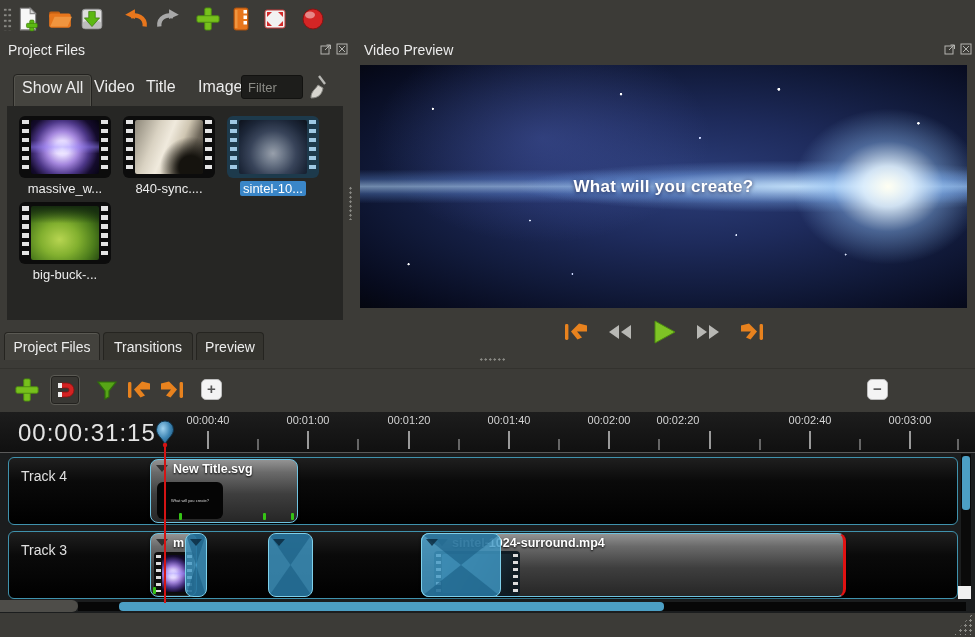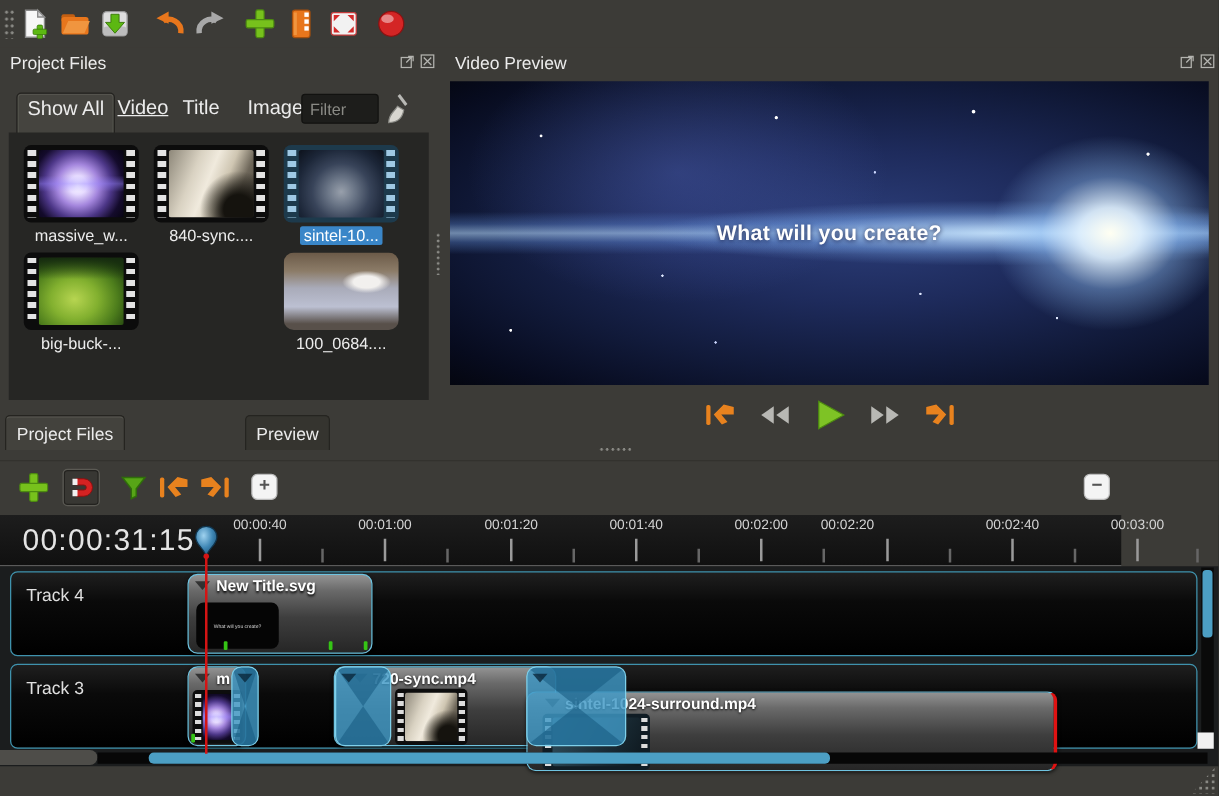--- a/index.html
+++ b/index.html
@@ -93,21 +93,21 @@
     background-image:radial-gradient(circle,#8a8a85 1px,transparent 1.3px); background-size:4.5px 5px; }
 
   
   .tl-toolbar { position:absolute; left:0; top:368px; width:975px; height:44px; background:#3c3b37; border-top:1px solid #33322e; }
   .tlb-btn { position:absolute; top:6px; width:30px; height:30px; display:flex; align-items:center; justify-content:center; }
   .tlb-btn.framed { border:1px solid #5b5a54; border-radius:4px; background:#383733; box-shadow:inset 0 0 0 1px #23221f; }
   .sq-btn { position:absolute; width:21px; height:21px; background:#f4f4f4; border:1px solid #bdbdbd; border-radius:5px;
     color:#555; font-size:15px; line-height:18px; text-align:center; font-weight:bold; }
 
   
-  .ruler { position:absolute; left:0; top:412px; width:897px; height:41px; background:linear-gradient(#1d1d1d,#101010); border-bottom:1px solid #5a5a5a; }
+  .ruler { position:absolute; left:0; top:412px; width:975px; height:41px; background:linear-gradient(#1d1d1d,#101010); border-bottom:1px solid #5a5a5a; }
   .cur-time { position:absolute; left:18px; top:7px; font-size:24px; color:#e4e4e4; letter-spacing:1px; }
   .tick-label { position:absolute; top:2px; width:70px; margin-left:-35px; text-align:center; font-size:11px; color:#d4d4d4; }
   .tick-major { position:absolute; top:19px; width:2px; height:18px; background:#9a9a9a; }
   .tick-minor { position:absolute; top:27px; width:2px; height:11px; background:#666; }
 
   
   .tracks-zone { position:absolute; left:0; top:453px; width:975px; height:160px; background:#1b1d1e; }
   .track-row { position:absolute; left:8px; width:950px; height:68px; border:1px solid #3f92ad; border-radius:6px;
     background:linear-gradient(#1f1f1f 0%, #0a0a0a 35%, #000 100%); }
   .track-name { position:absolute; left:12px; top:10px; font-size:14px; color:#e0e0e0; }
@@ -246,21 +246,21 @@
       </span>
     <span>
         <svg width="12" height="12" viewBox="0 0 12 12">
           <rect x="1" y="1" width="10" height="10" fill="none" stroke="#b4b4b0"></rect>
           <path d="M3 3 l6 6 M9 3 l-6 6" stroke="#b4b4b0"></path>
         </svg>
       </span>
   </div>
 
   <div class="filter-btn active" style="left:13px;">Show All</div>
-  <div class="filter-btn" style="left:86px;text-decoration:underline;">Video</div>
+  <div class="filter-btn" style="left:86px;">Video</div>
   <div class="filter-btn" style="left:138px;">Title</div>
   <div class="filter-btn" style="left:190px;">Image</div>
   <input class="filter-input" placeholder="Filter" style="">
   <div style="position:absolute; left:305px; top:74px;">
     <svg width="22" height="26" viewBox="0 0 22 26">
       <path d="M14 2 l6 8" stroke="#b8b8b4" stroke-width="2.4"></path>
       <path d="M6 24 c0 -7 4 -8 7 -13 l5 3 c-1 6 -4 10 -12 10 z" fill="#d8d6d0" stroke="#8a8a85"></path>
     </svg>
   </div>
 
@@ -296,27 +296,24 @@
     <div class="file-item" style="left:6px; top:96px;">
       <div class="filmstrip">
         <div class="holes-l"></div>
           <div class="holes-r"></div>
           <div class="shot shot-bbb"></div>
       </div>
       <div class="file-label"><span>big-buck-...</span></div>
     </div>
 
 
-    <div class="file-item" style="left:214px; top:96px;">
-      <div class="plain-thumb shot-bed"></div>
-      <div class="file-label"><span>100_0684....</span></div>
-    </div>
   </div>
 
   <div class="tab active" style="left:4px; width:96px;">Project Files</div>
+  <div class="tab" style="left:103px; width:90px;">Transitions</div>
   <div class="tab" style="left:196px; width:68px;">Preview</div>
 
   <div class="dots-v"></div>
 
   <div class="preview-canvas">
     <div class="stars"></div>
     <div class="preview-text">What will you create?</div>
   </div>
 
   <div class="transport">
@@ -442,31 +439,22 @@
         <div class="title">m</div>
         <div class="mini-strip" style="left:3px; top:18px; width:40px; height:43px;">
           <div class="holes-l"></div>
             <div class="holes-r"></div>
             <div class="shot shot-massive"></div>
         </div>
         <div class="gmark" style="left:2px;"></div>
       </div>
 
 
-      <div class="clip" style="left:258px; width:178px;">
-        <div class="chev" style="left:14px;"></div>
-        <div class="title" style="left:30px;">720-sync.mp4</div>
-        <div class="mini-strip" style="left:48px; top:17px; width:58px; height:45px;">
-          <div class="holes-l"></div>
-            <div class="holes-r"></div>
-            <div class="shot shot-720"></div>
-        </div>
-      </div>
-
-      <div class="clip" style="left:412px; width:425px; border-right:3px solid #e01212;margin-top:20px;">
+
+      <div class="clip" style="left:412px; width:425px; border-right:3px solid #e01212;">
         <div class="chev" style="left:14px;"></div>
         <div class="title" style="left:30px;">sintel-1024-surround.mp4</div>
         <div class="mini-strip" style="left:12px; top:17px; width:86px; height:45px; background:#101c24;">
           <div class="holes-l"></div>
             <div class="holes-r"></div>
           <div class="shot" style="background:linear-gradient(120deg,#31505f,#1a2c36 60%,#0e181e);"></div>
         </div>
       </div>
 
       <div class="transition" style="left:176px; width:22px;">

